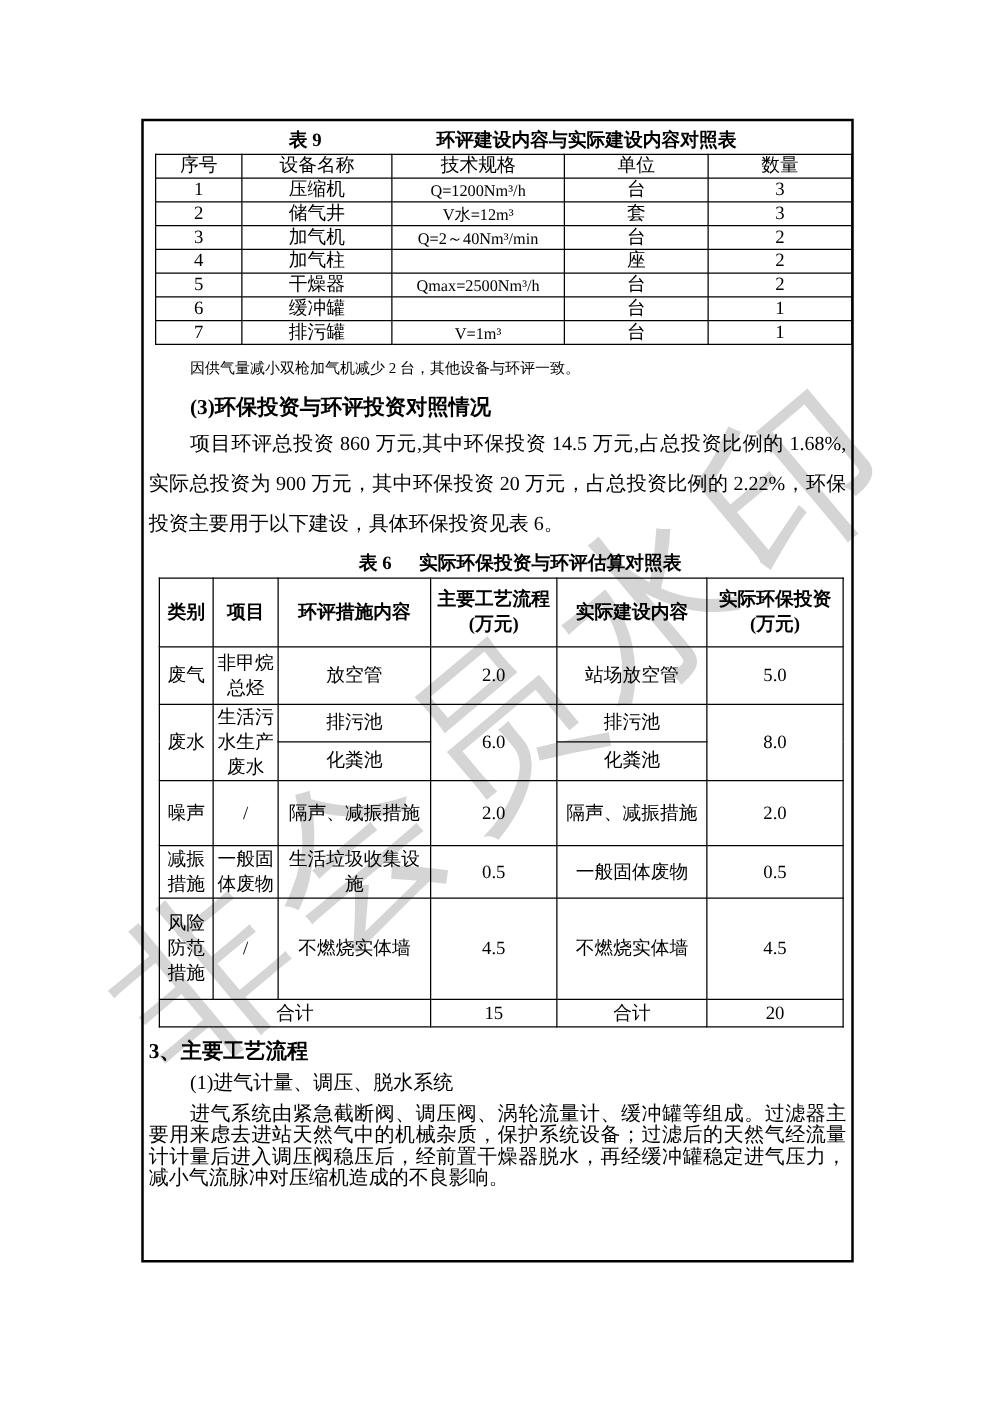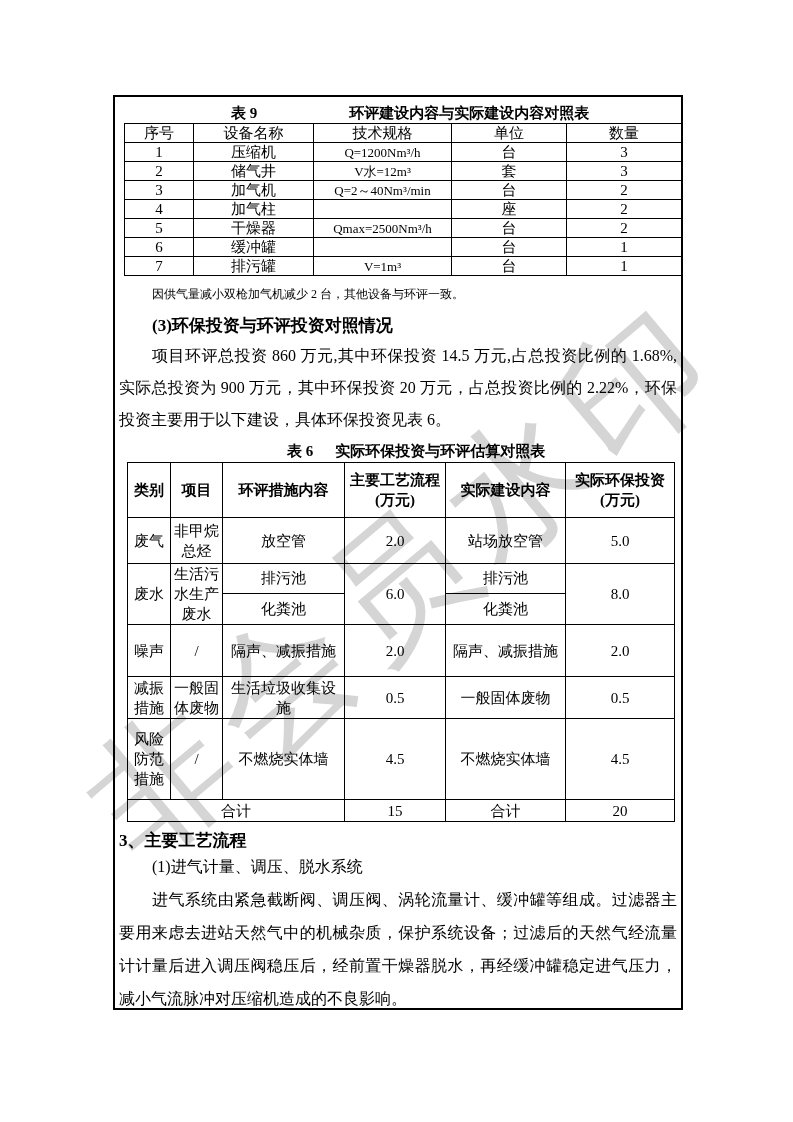--- a/index.html
+++ b/index.html
@@ -70,21 +70,21 @@
   .rh-noise  { height: 52px; }
   .rh-solid  { height: 42px; }
   .rh-risk   { height: 81px; }
   .rh-total  { height: 22px; }
 
   .note { font-size: 12px; line-height: 28px; margin: 4px 0 0 0; text-indent: 33px; }
   .h3gap { margin-top: 7px; }
   .para { font-size: 16px; line-height: 32px; margin: 3px 0 0 0; text-indent: 33px; text-align: justify; }
   .hproc { margin-top: 8px; }
   .sub { font-size: 16px; line-height: 22px; margin-top: 4px; }
-  .p2 { line-height: 33px; margin-top: 5px; }
+  .p2 { line-height: 17px; margin-top: 5px; }
 </style>
 </head>
 <body>
 
 <div class="watermark" style="color: rgb(213, 213, 213);">非会员水印</div>
 
 <div class="doc">
 
 
   <div class="tcaption t5cap">

